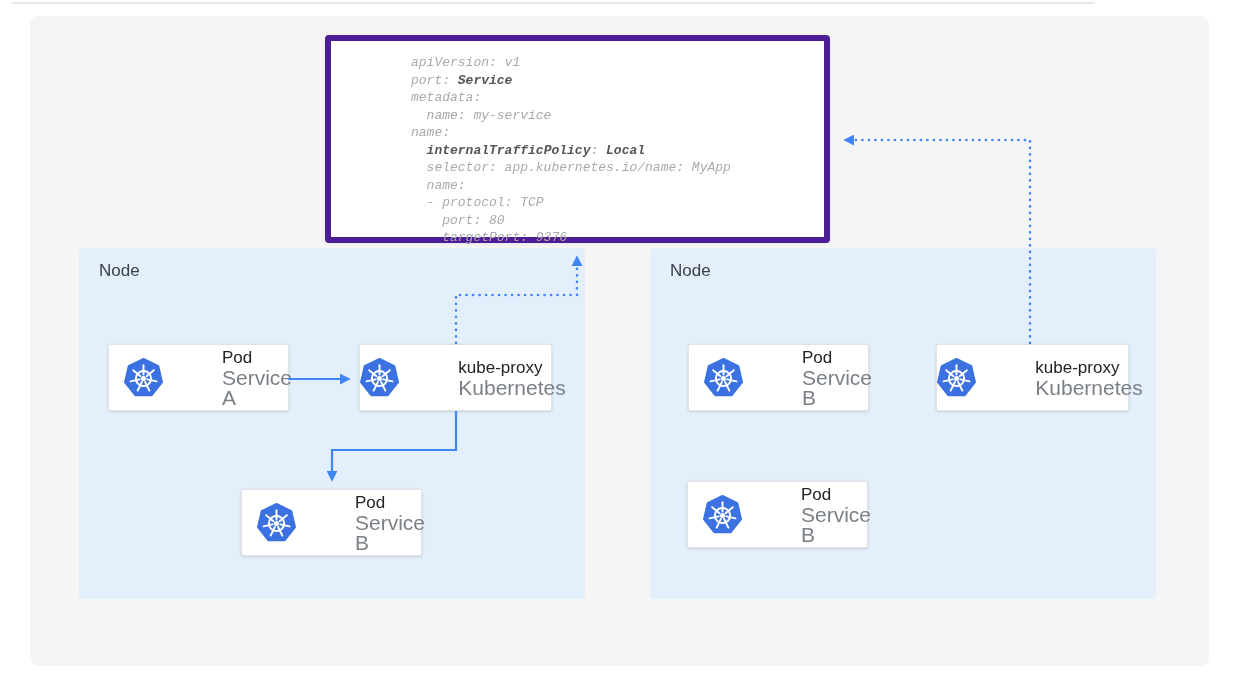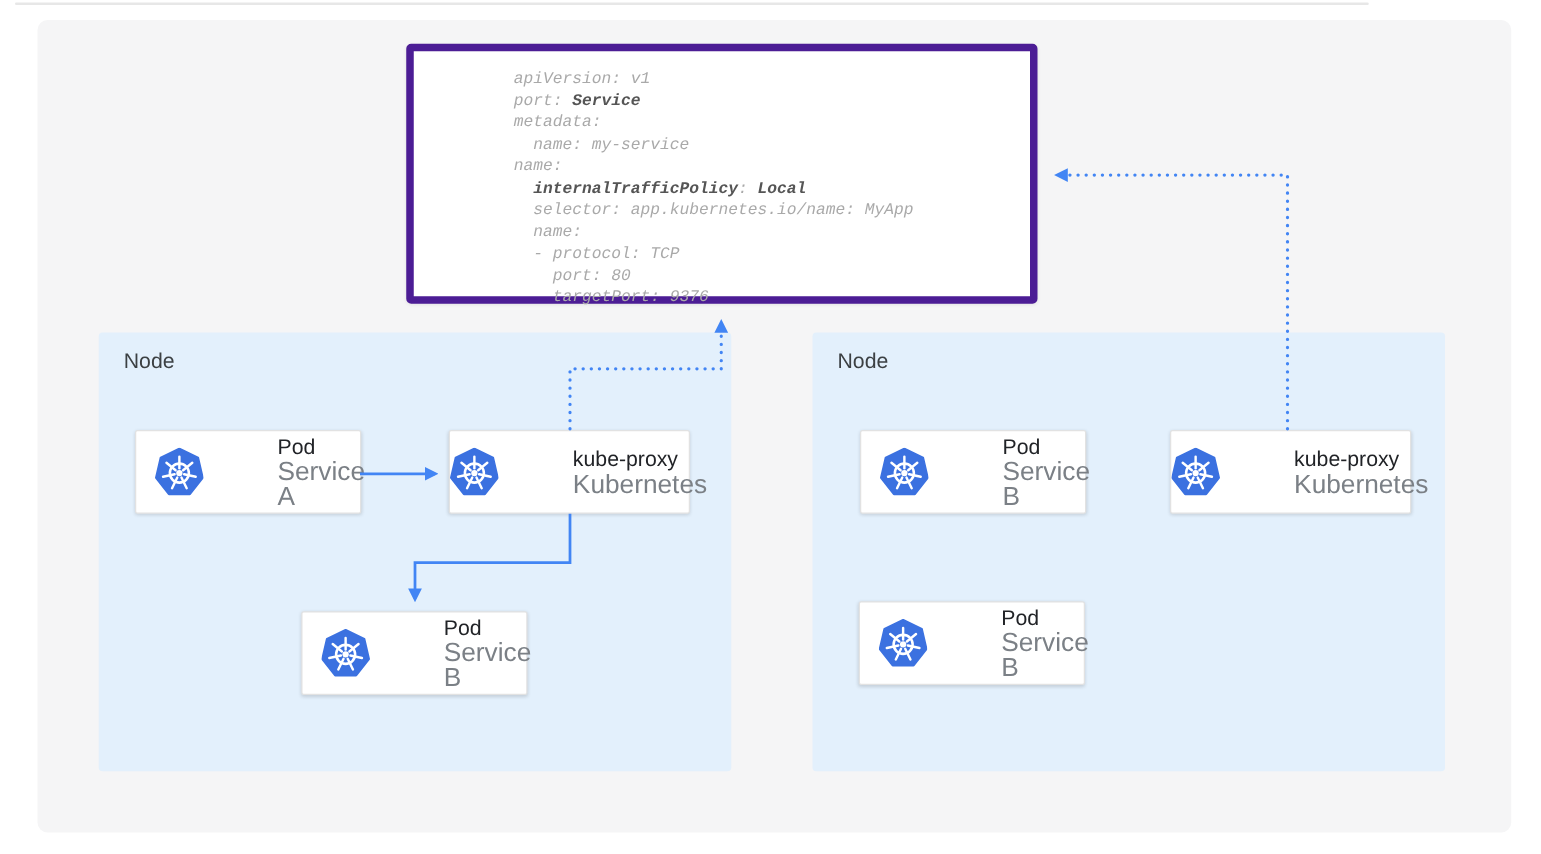--- a/index.html
+++ b/index.html
@@ -36,21 +36,21 @@
     line-height:17.5px;
     white-space:pre;
     color:var(--yaml-normal,#a9a9a9);
   }
   .yaml-line .b{
     font-weight:bold;
     color:var(--yaml-bold,#555555);
     margin-top:40px;
   }
   .node{
-    position:absolute;top:266px;width:506px;height:351px;
+    position:absolute;top:248px;width:506px;height:351px;
     background:var(--node-bg,#e3f0fc);
     border-radius:3px;
     text-decoration:underline;
   }
   .node-left{left:79px;}
   .node-right{left:650px;}
   .node-label{
     position:absolute;left:20px;top:13px;
     font-size:17px;color:var(--node-label,#3c4043);
   }

